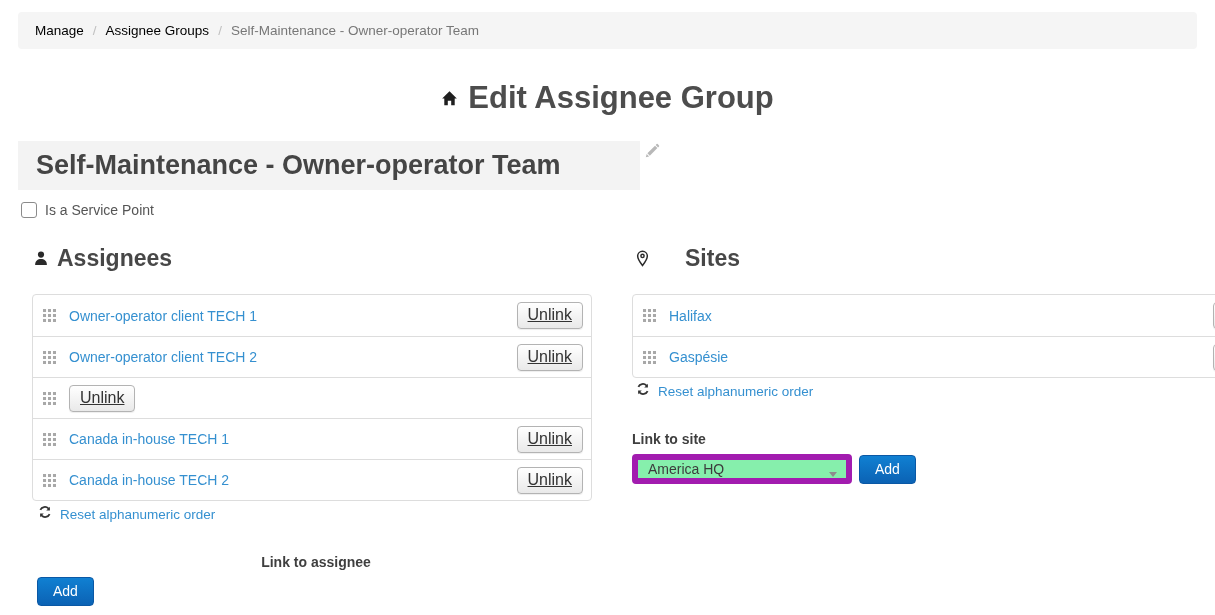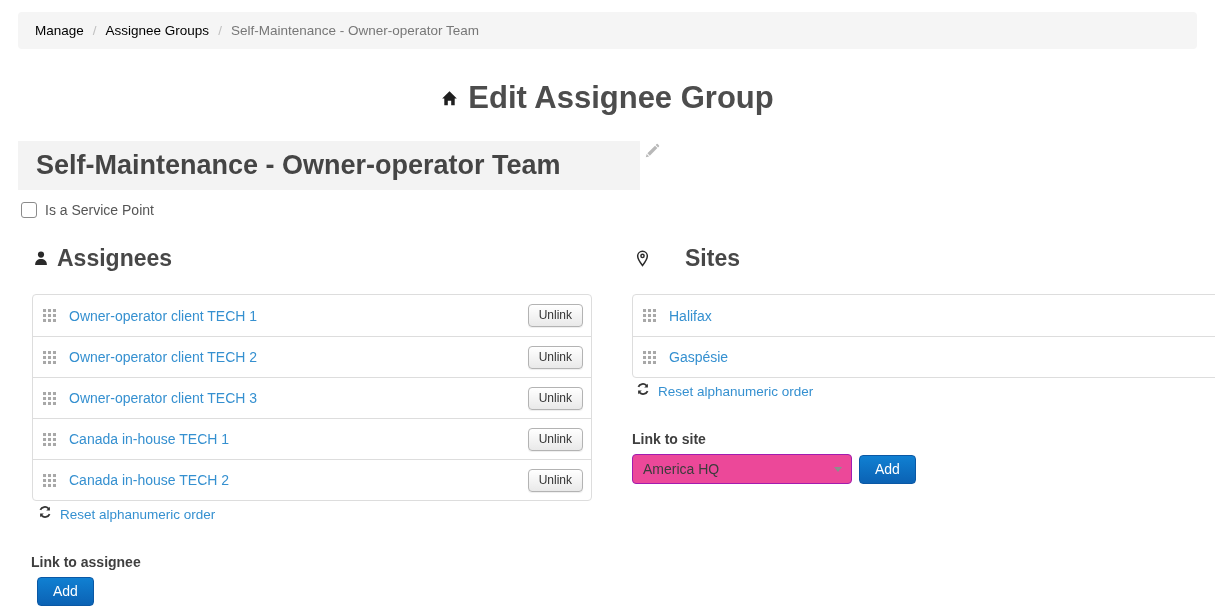--- a/index.html
+++ b/index.html
@@ -60,40 +60,40 @@
   .sec-assignees .list{margin-left:14px;width:560px;}
   .sec-sites .list{width:656px;}
   .list-row{
     height:41px;display:flex;align-items:center;padding:0 8px 0 8px;
     border-top:1px solid #ddd;box-sizing:border-box;
   }
   .list-row:first-child{border-top:none;}
   .drag{display:inline-flex;margin:0 13px 0 2px;cursor:grab;}
   .row-link{font-size:14px;color:#3590d0;text-decoration:none;cursor:pointer;flex:1;}
   .btn-unlink{
-    font-family:inherit;font-size:12px;color:#333;
+    font-family:inherit;font-size:16px;color:#333;
     background:linear-gradient(#ffffff,#e9e9e9);
     border:1px solid #b3b3b3;border-radius:4px;
-    padding:3px 10px 4px;cursor:pointer;box-shadow:0 1px 1px rgba(0,0,0,.07);
+    padding:3px 10px 4px;cursor:pointer;box-shadow:0 1px 1px rgba(0,0,0,.07);text-decoration:underline;
   }
 
   
   .reset-row{margin-top:4px;display:flex;align-items:center;}
   .sec-assignees .reset-row{margin-left:20px;}
   .sec-sites .reset-row{margin-left:4px;}
   .reset-row a{font-size:13.5px;color:#3590d0;text-decoration:none;cursor:pointer;margin-left:8px;}
 
   
   .link-label{margin-top:31px;font-size:14px;font-weight:bold;color:#3f3f3f;}
-  .sec-assignees .link-label{margin-left:13px;}
+  .sec-assignees .link-label{margin-left:13px;text-align:center;}
   .controls{margin-top:7px;display:flex;align-items:center;}
   .sec-assignees .controls{margin-left:12px;}
   .select{
     position:relative;width:220px;height:30px;box-sizing:border-box;
-    border:1px solid #a21caf;border-radius:4px;background:#ec4899;
+    border:6px solid #a21caf;border-radius:4px;background:#86efac;
     display:flex;align-items:center;padding:0 24px 0 10px;
     font-size:14px;color:#3c3c3c;cursor:pointer;
   }
   .select .caret{
     position:absolute;right:9px;top:12px;width:0;height:0;
     border-left:4.5px solid transparent;border-right:4.5px solid transparent;
     border-top:5.5px solid #8d8d8d;
   }
   .btn-add{
     font-family:inherit;margin-left:7px;font-size:14px;color:#fff;
@@ -188,21 +188,20 @@
             <rect x="4.6" y="0" width="2.8" height="2.8"></rect>
             <rect x="9.2" y="0" width="2.8" height="2.8"></rect>
             <rect x="0" y="4.6" width="2.8" height="2.8"></rect>
             <rect x="4.6" y="4.6" width="2.8" height="2.8"></rect>
             <rect x="9.2" y="4.6" width="2.8" height="2.8"></rect>
             <rect x="0" y="9.2" width="2.8" height="2.8"></rect>
             <rect x="4.6" y="9.2" width="2.8" height="2.8"></rect>
             <rect x="9.2" y="9.2" width="2.8" height="2.8"></rect>
           </svg>
         </span>
-      <a class="row-link">Owner-operator client TECH 3</a>
       <button class="btn-unlink">Unlink</button>
     </div>
     <div class="list-row">
       <span class="drag">
           <svg width="13" height="13" viewBox="0 0 12 12" fill="#a8a8a8">
             <rect x="0" y="0" width="2.8" height="2.8"></rect>
             <rect x="4.6" y="0" width="2.8" height="2.8"></rect>
             <rect x="9.2" y="0" width="2.8" height="2.8"></rect>
             <rect x="0" y="4.6" width="2.8" height="2.8"></rect>
             <rect x="4.6" y="4.6" width="2.8" height="2.8"></rect>

